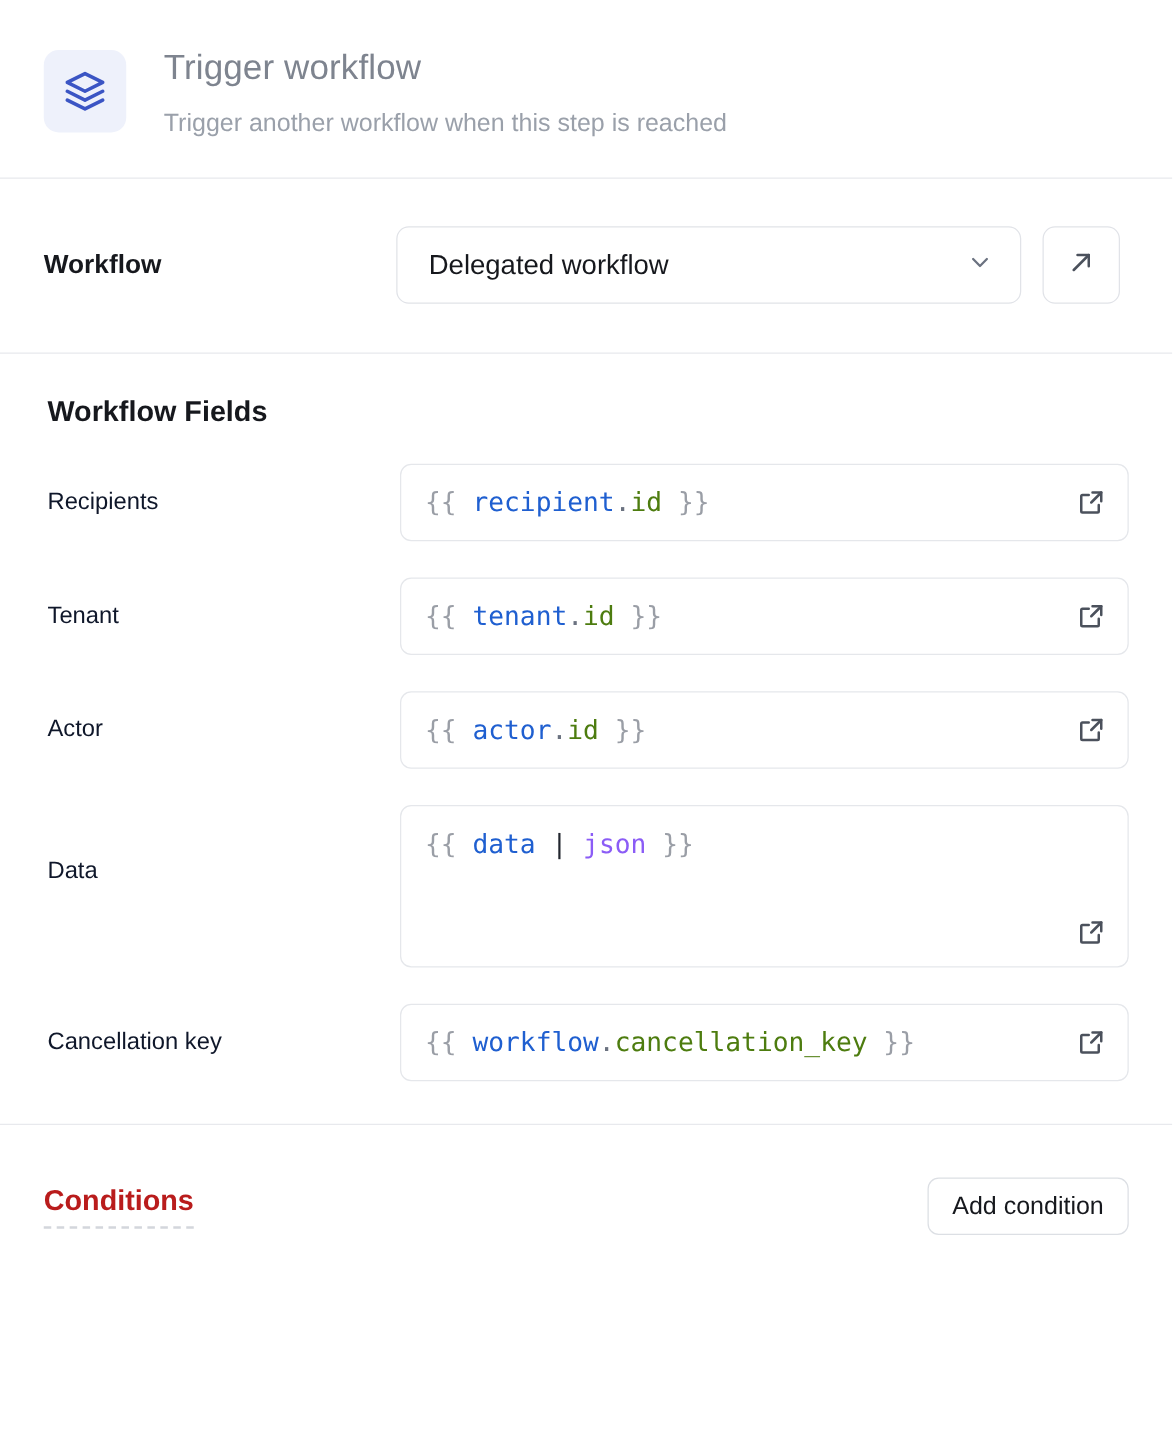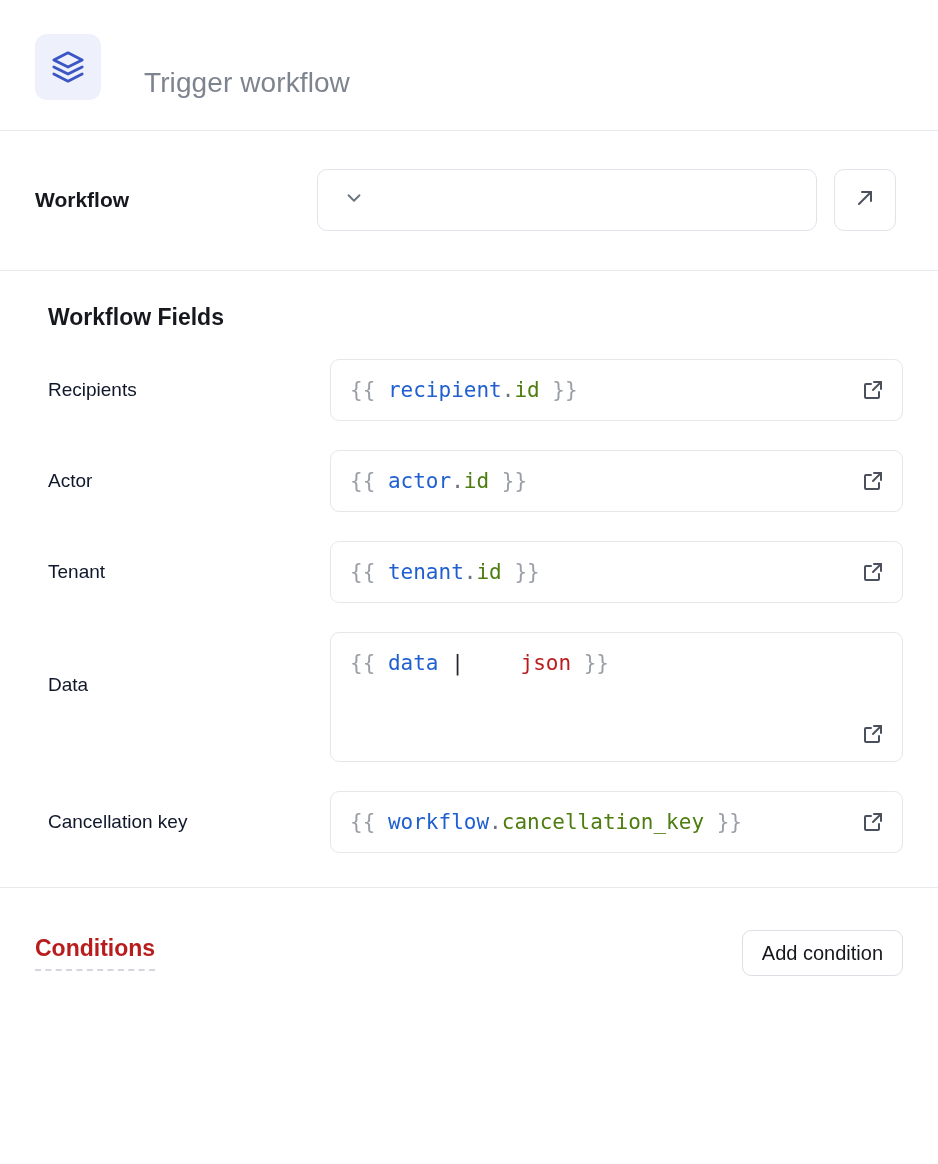--- a/index.html
+++ b/index.html
@@ -22,23 +22,23 @@
 
   .divider {
     height: 1px;
     background: #e8e9ed;
     width: 100%;
   }
 
   
   .header {
     display: flex;
-    align-items: flex-end;
+    align-items: center;
     padding: 34px 35px 30px 35px;
-    gap: 43px;
+    gap: 30px;
   }
   .step-icon-box {
     width: 66px;
     height: 66px;
     border-radius: 12px;
     background: #eef1fb;
     display: flex;
     align-items: center;
     justify-content: center;
     flex: none;
@@ -98,21 +98,21 @@
     border-radius: 10px;
     background: #fff;
     display: flex;
     align-items: center;
     justify-content: center;
     flex: none;
     cursor: pointer;
   }
 
   
-  .fields-section { padding: 33px 35px 34px 48px; }
+  .fields-section { padding: 33px 35px 34px 38px; }
   .section-heading {
     font-size: 23px;
     font-weight: 700;
     color: #16181d;
     margin-bottom: 28px;
   }
 
   .field-row {
     display: flex;
     align-items: flex-start;
@@ -146,21 +146,21 @@
     font-size: 21px;
     line-height: 28px;
     color: #9a9ea6;
     white-space: pre;
   }
   .code-text .tok-brace { color: #9a9ea6; }
   .code-text .tok-obj   { color: #1f5fd0; }
   .code-text .tok-dot   { color: #6b7280; }
   .code-text .tok-prop  { color: #4d7c0f; }
   .code-text .tok-pipe  { color: #22262e; }
-  .code-text .tok-filter{ color: #b91c1c; margin-left: 44px; }
+  .code-text .tok-filter{ color: #8b5cf6; }
 
   .expand-icon {
     position: absolute;
     right: 17px;
     top: 50%;
     transform: translateY(-50%);
     cursor: pointer;
     line-height: 0;
   }
   .code-input.tall .expand-icon {
@@ -206,29 +206,31 @@
   <div class="header">
     <div class="step-icon-box">
       <svg width="34" height="34" viewBox="0 0 24 24" fill="none" stroke="#3b55c4" stroke-width="2" stroke-linecap="round" stroke-linejoin="round">
         <polygon points="12 2 2 7 12 12 22 7 12 2"></polygon>
         <polyline points="2 17 12 22 22 17"></polyline>
         <polyline points="2 12 12 17 22 12"></polyline>
       </svg>
     </div>
     <div class="header-text">
       <div class="header-title">Trigger workflow</div>
+      <div class="header-sub">Trigger another workflow when this step is reached</div>
     </div>
   </div>
 
   <div class="divider"></div>
 
   <div class="workflow-section">
     <div class="workflow-label">Workflow</div>
 
     <div class="select-box">
+      <span class="select-value">Delegated workflow</span>
       <span>
         <svg width="22" height="22" viewBox="0 0 24 24" fill="none" stroke="#6b7280" stroke-width="2" stroke-linecap="round" stroke-linejoin="round">
           <polyline points="6 9 12 15 18 9"></polyline>
         </svg>
       </span>
     </div>
 
     <div class="external-square-btn">
       <span>
         <svg width="24" height="24" viewBox="0 0 24 24" fill="none" stroke="#4b515c" stroke-width="2" stroke-linecap="round" stroke-linejoin="round">
@@ -249,34 +251,34 @@
           <div class="code-input">
             <div class="code-text"><span class="tok-brace">{{ </span><span class="tok-obj">recipient</span><span class="tok-dot">.</span><span class="tok-prop">id</span><span class="tok-brace"> }}</span></div>
             <span class="expand-icon"><svg width="24" height="24" viewBox="0 0 24 24" fill="none" stroke="#4b515c" stroke-width="2" stroke-linecap="round" stroke-linejoin="round">
                 <path d="M13 4h7v7"></path>
                 <line x1="12" y1="12" x2="20" y2="4"></line>
                 <path d="M18 14v5a1 1 0 0 1-1 1H5a1 1 0 0 1-1-1V7a1 1 0 0 1 1-1h5"></path>
               </svg></span>
           </div>
         </div>
         <div class="field-row">
+          <div class="field-label">Tenant</div>
+          <div class="code-input">
+            <div class="code-text"><span class="tok-brace">{{ </span><span class="tok-obj">tenant</span><span class="tok-dot">.</span><span class="tok-prop">id</span><span class="tok-brace"> }}</span></div>
+            <span class="expand-icon"><svg width="24" height="24" viewBox="0 0 24 24" fill="none" stroke="#4b515c" stroke-width="2" stroke-linecap="round" stroke-linejoin="round">
+                <path d="M13 4h7v7"></path>
+                <line x1="12" y1="12" x2="20" y2="4"></line>
+                <path d="M18 14v5a1 1 0 0 1-1 1H5a1 1 0 0 1-1-1V7a1 1 0 0 1 1-1h5"></path>
+              </svg></span>
+          </div>
+        </div>
+        <div class="field-row">
           <div class="field-label">Actor</div>
           <div class="code-input">
             <div class="code-text"><span class="tok-brace">{{ </span><span class="tok-obj">actor</span><span class="tok-dot">.</span><span class="tok-prop">id</span><span class="tok-brace"> }}</span></div>
-            <span class="expand-icon"><svg width="24" height="24" viewBox="0 0 24 24" fill="none" stroke="#4b515c" stroke-width="2" stroke-linecap="round" stroke-linejoin="round">
-                <path d="M13 4h7v7"></path>
-                <line x1="12" y1="12" x2="20" y2="4"></line>
-                <path d="M18 14v5a1 1 0 0 1-1 1H5a1 1 0 0 1-1-1V7a1 1 0 0 1 1-1h5"></path>
-              </svg></span>
-          </div>
-        </div>
-        <div class="field-row">
-          <div class="field-label">Tenant</div>
-          <div class="code-input">
-            <div class="code-text"><span class="tok-brace">{{ </span><span class="tok-obj">tenant</span><span class="tok-dot">.</span><span class="tok-prop">id</span><span class="tok-brace"> }}</span></div>
             <span class="expand-icon"><svg width="24" height="24" viewBox="0 0 24 24" fill="none" stroke="#4b515c" stroke-width="2" stroke-linecap="round" stroke-linejoin="round">
                 <path d="M13 4h7v7"></path>
                 <line x1="12" y1="12" x2="20" y2="4"></line>
                 <path d="M18 14v5a1 1 0 0 1-1 1H5a1 1 0 0 1-1-1V7a1 1 0 0 1 1-1h5"></path>
               </svg></span>
           </div>
         </div>
         <div class="field-row">
           <div class="field-label tall">Data</div>
           <div class="code-input tall">

